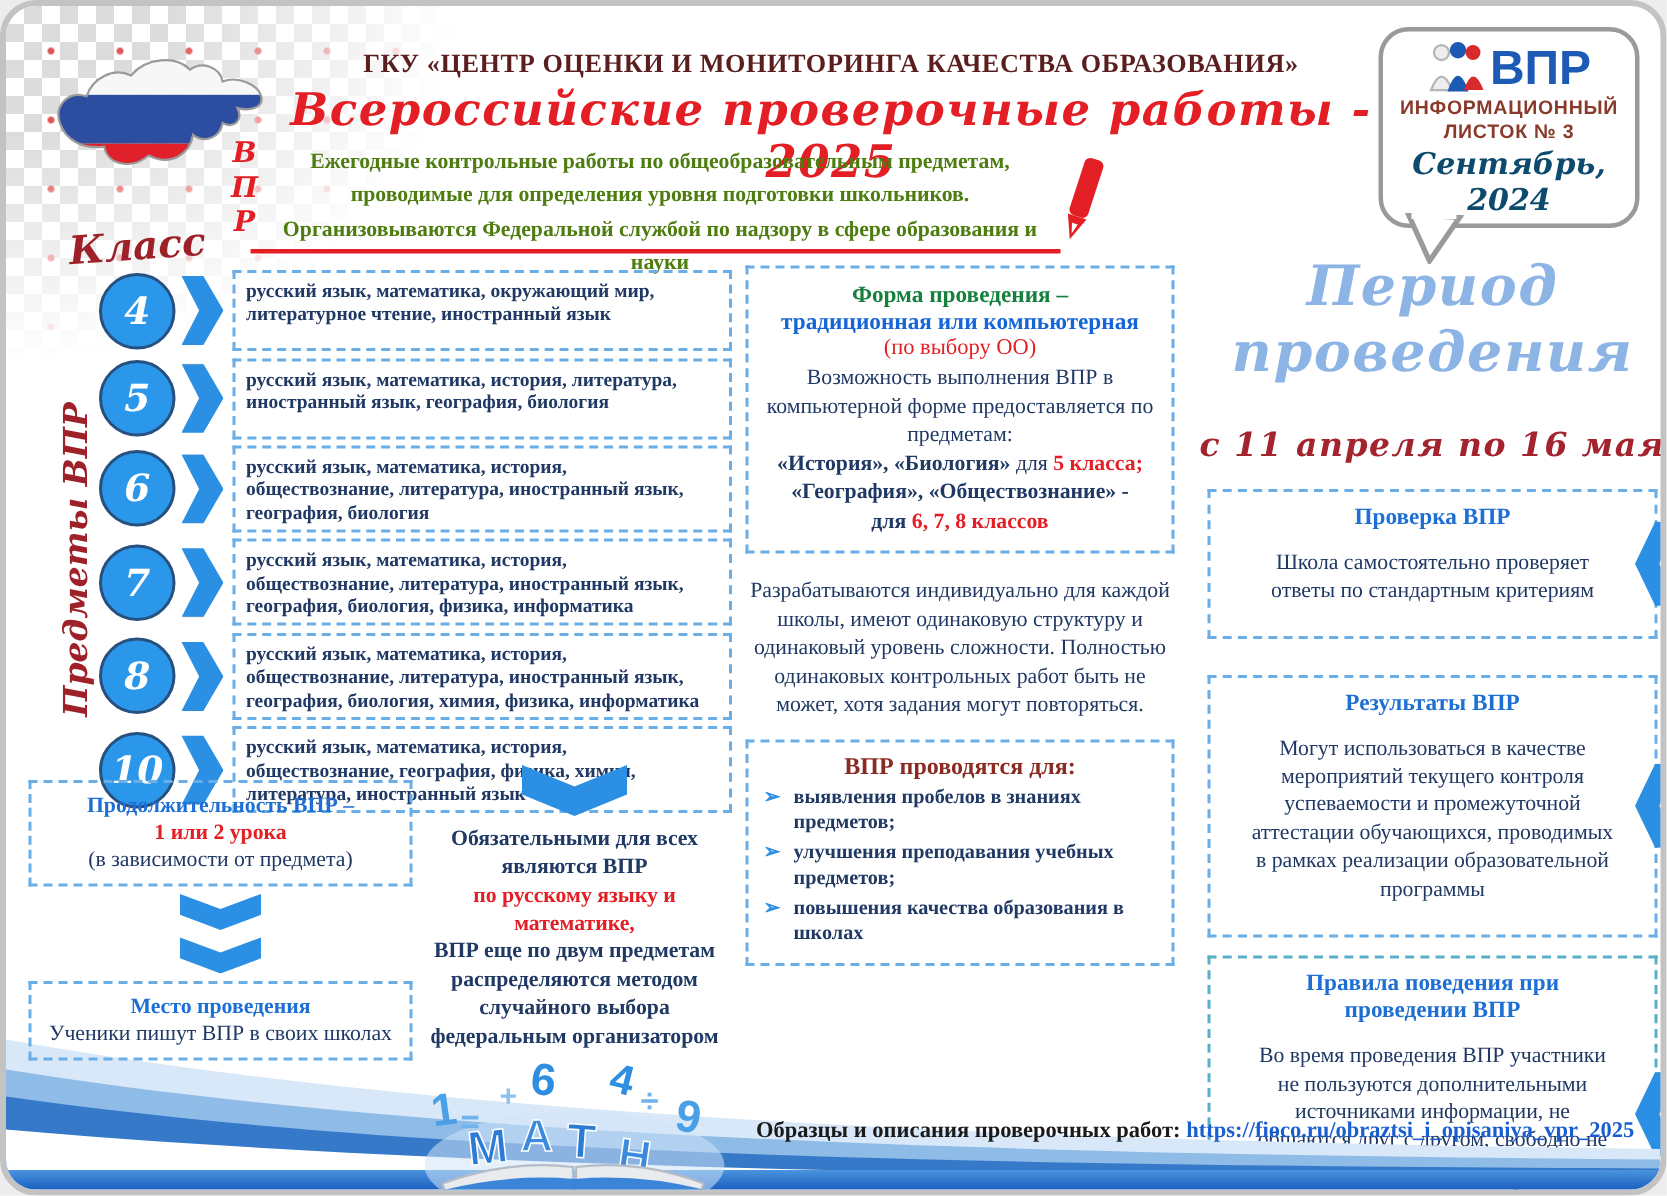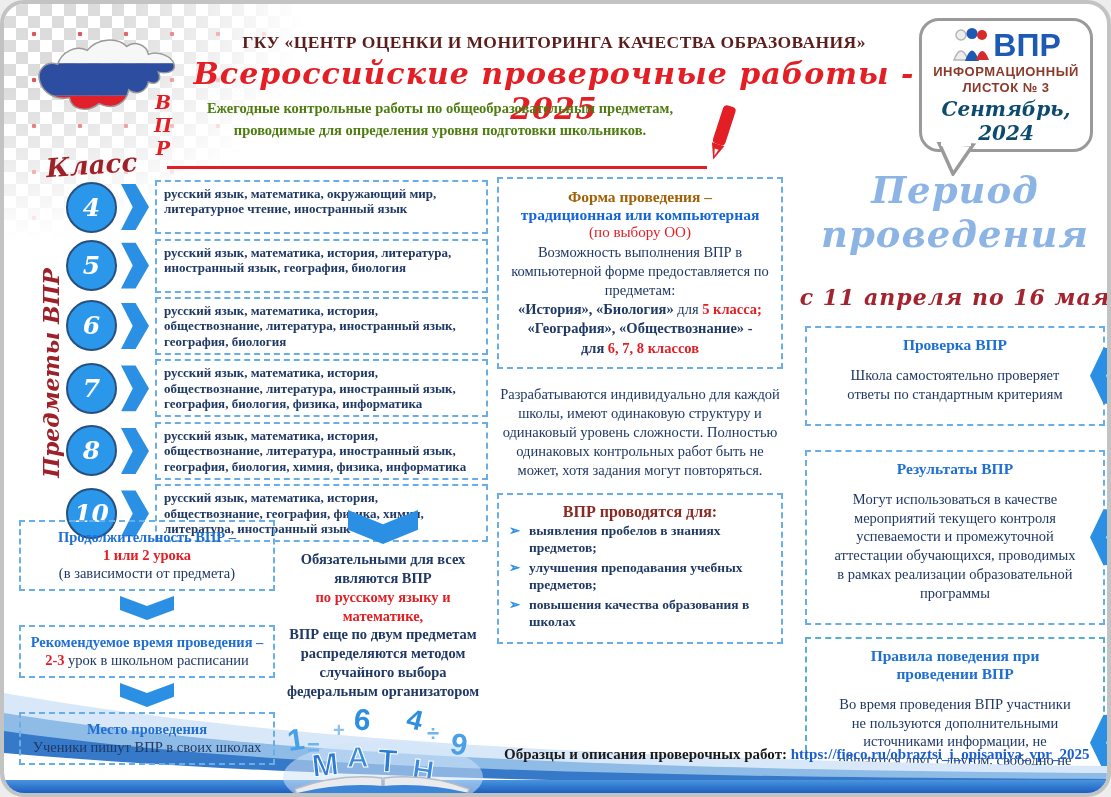--- a/index.html
+++ b/index.html
@@ -42,21 +42,21 @@
   .gcircle{flex:0 0 auto;width:47px;height:47px;border-radius:50%;background:#2b97ea;
     border:2.5px solid #27507f;color:#fff;display:flex;align-items:center;justify-content:center;
     font-family:"DejaVu Serif",serif;font-style:italic;font-weight:bold;font-size:25px;}
   .chev-r{flex:0 0 auto;width:28px;height:46px;margin:0 6px 0 4px;background:#2b8fe3;
     clip-path:polygon(0 0,52% 0,100% 50%,52% 100%,0 100%,42% 50%);filter:drop-shadow(0 0 1px #27507f);}
   .subjects-box{flex:1 1 auto;border:2px dashed #6aaee8;padding:4px 7px;min-height:42px;
     display:flex;align-items:flex-start;font-weight:bold;font-size:13px;color:#1f3864;line-height:1.18;}
   
   #mid-col{position:absolute;left:493px;top:173px;width:286px;}
   .dashed-box{border:2px dashed #6aaee8;padding:9px 8px;text-align:center;}
-  #form-box .t1{font-weight:bold;font-size:15.5px;color:#a16207;}
+  #form-box .t1{font-weight:bold;font-size:15.5px;color:#15803d;}
   #form-box .t2{font-weight:bold;font-size:15.5px;color:#1565d8;}
   #form-box .t3{font-size:15px;color:#e31e24;}
   #form-box .bd{font-size:14.5px;color:#1f3864;line-height:1.3;margin-top:2px;}
   #form-box .bl{font-weight:bold;font-size:14.5px;color:#1f3864;line-height:1.35;}
   #materials{margin-top:16px;text-align:center;}
   #materials h3{margin:0 0 4px;font-size:16px;color:#8a2a22;}
   #materials p{margin:0 0 14px;font-size:14.5px;color:#1f3864;line-height:1.3;}
   #purpose-box{margin-top:2px;text-align:left;padding:8px 10px;}
   #purpose-box h3{margin:0 0 2px;text-align:center;font-size:16px;color:#8a2a22;}
   #purpose-box ul{margin:0;padding:0;list-style:none;}
@@ -122,20 +122,21 @@
   <div id="subtitle" class="script">Всероссийские проверочные работы  - 2025</div>
 
   <div id="vpr-letters" class="script">
     <div>В</div>
     <div>П</div>
     <div>Р</div>
   </div>
   <div id="vpr-desc">
     <div>Ежегодные контрольные работы по общеобразовательным предметам,</div>
     <div>проводимые для определения уровня подготовки школьников.</div>
+    <div>Организовываются Федеральной службой по надзору в сфере образования и науки</div>
   </div>
   <div id="vpr-underline"></div>
   <svg id="pencil" width="46" height="70" viewBox="0 0 46 70">
     <g transform="rotate(18 23 35)">
       <rect x="16" y="6" width="13" height="40" rx="4" fill="#e31e24"></rect>
       <path d="M16,46 L29,46 L22.5,62 Z" fill="#e31e24"></path>
       <path d="M20.5,51 L24.5,51 L22.5,58 Z" fill="#fff"></path>
     </g>
   </svg>
 
@@ -242,24 +243,20 @@
     </div>
   </div>
 
   <div id="bl-col">
     <div class="bl-box">
       <span class="bl-title">Продолжительность ВПР –</span><br>
       <span class="bl-red">1 или 2 урока</span>
       <div class="bl-note">(в зависимости от предмета)</div>
     </div>
     <div class="chev-d"></div>
-    <div class="bl-box">
-      <span class="bl-title">Рекомендуемое время проведения –</span><br>
-      <span class="bl-red">2-3</span><span class="bl-note"> урок в школьном расписании</span>
-    </div>
     <div class="chev-d"></div>
     <div class="bl-box">
       <span class="bl-title">Место проведения</span>
       <div class="bl-note">Ученики пишут ВПР в своих школах</div>
     </div>
   </div>
 
   <div id="bm-col">
     <div id="bm-chev"></div>
     <div id="bm-text">

